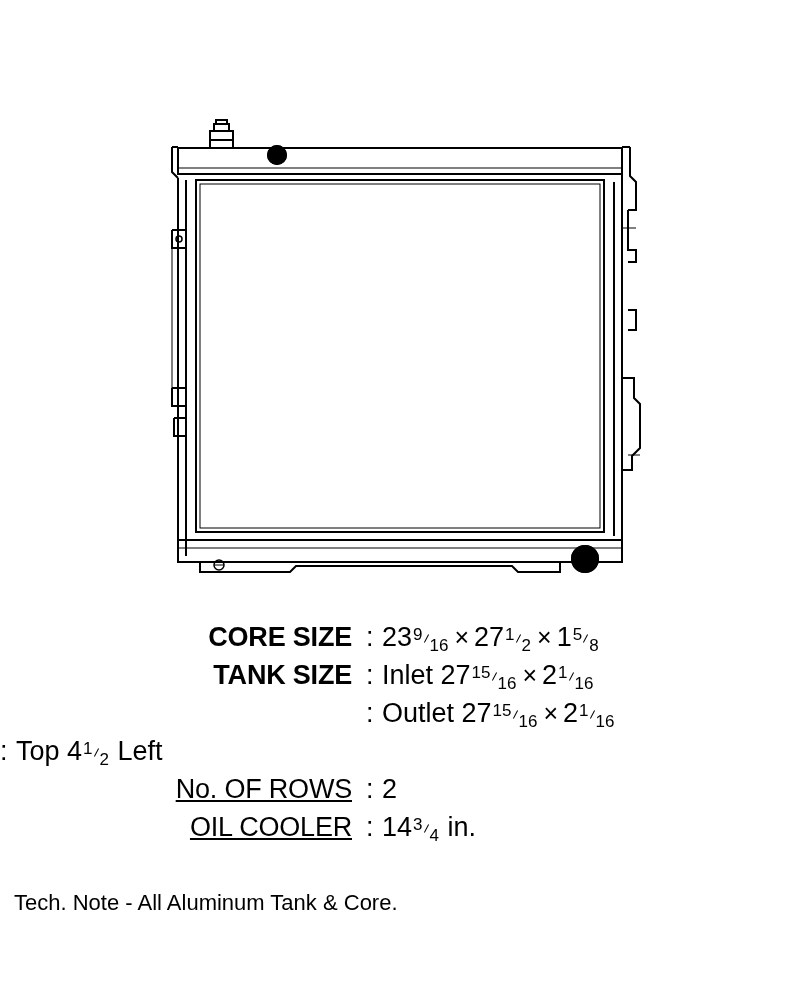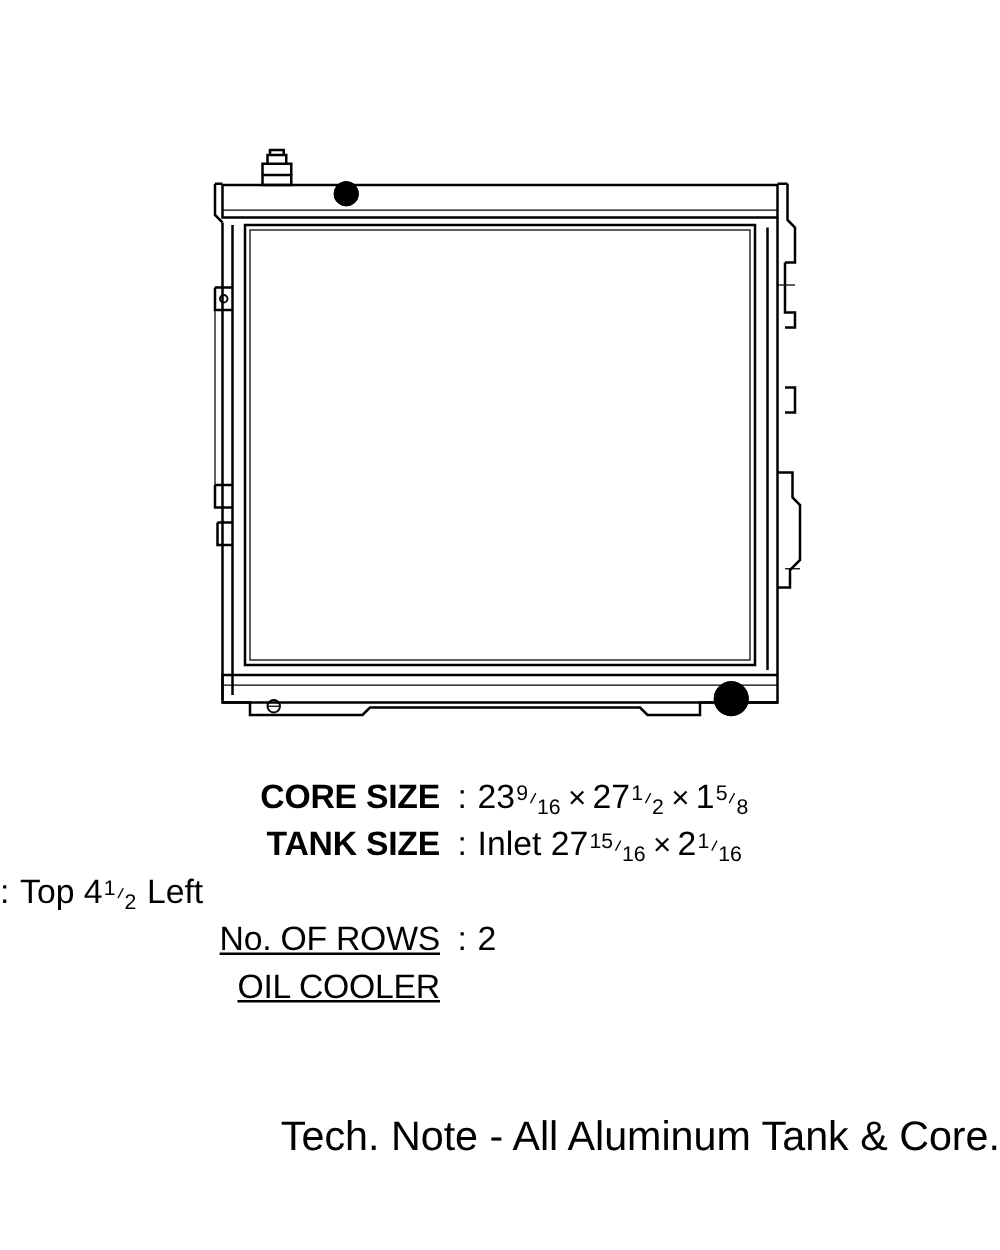--- a/index.html
+++ b/index.html
@@ -95,22 +95,22 @@
     padding: 0 5px;
     font-size: 25px;
   }
 
   
   #tech-note {
     position: absolute;
     left: 0;
     top: 890px;
     width: 800px;
-    text-align: right;
-    font-size: 33px;
+    text-align: left;
+    font-size: 22px;
     padding-left: 14px;
     box-sizing: border-box;
   }
 </style>
 </head>
 <body>
 
 <div id="drawing-wrap">
   <svg width="800" height="620" viewBox="0 0 800 620">
     <g fill="none" stroke="#000000" stroke-width="2" stroke-linejoin="miter" stroke-linecap="butt">
@@ -195,24 +195,29 @@
 <div id="spec-table">
     <div class="spec-row">
       <div class="spec-label">CORE SIZE</div>
       <div class="spec-value"><span class="colon">:</span><span>23</span><span class="frac"><span class="num">9</span><span class="bar"></span><span class="den">16</span></span><span class="times">×</span><span>27</span><span class="frac"><span class="num">1</span><span class="bar"></span><span class="den">2</span></span><span class="times">×</span><span>1</span><span class="frac"><span class="num">5</span><span class="bar"></span><span class="den">8</span></span></div>
     </div>
     <div class="spec-row">
       <div class="spec-label">TANK SIZE</div>
       <div class="spec-value"><span class="colon">:</span><span>Inlet 27</span><span class="frac"><span class="num">15</span><span class="bar"></span><span class="den">16</span></span><span class="times">×</span><span>2</span><span class="frac"><span class="num">1</span><span class="bar"></span><span class="den">16</span></span></div>
     </div>
     <div class="spec-row">
+      <div class="spec-label"></div>
+      <div class="spec-value"><span class="colon">:</span><span>Outlet 27</span><span class="frac"><span class="num">15</span><span class="bar"></span><span class="den">16</span></span><span class="times">×</span><span>2</span><span class="frac"><span class="num">1</span><span class="bar"></span><span class="den">16</span></span></div>
+    </div>
+    <div class="spec-row">
       <div class="spec-value"><span class="colon">:</span><span>Top 4</span><span class="frac"><span class="num">1</span><span class="bar"></span><span class="den">2</span></span><span> Left</span></div>
     </div>
     <div class="spec-row">
       <div class="spec-label thin">No. OF ROWS</div>
       <div class="spec-value"><span class="colon">:</span><span>2</span></div>
     </div>
     <div class="spec-row">
       <div class="spec-label thin">OIL COOLER</div>
+      <div class="spec-value"><span class="colon">:</span><span>14</span><span class="frac"><span class="num">3</span><span class="bar"></span><span class="den">4</span></span><span> in.</span></div>
     </div>
   </div>
 
 <div id="tech-note">Tech. Note - All Aluminum Tank &amp; Core.</div>
 
 </body></html>

